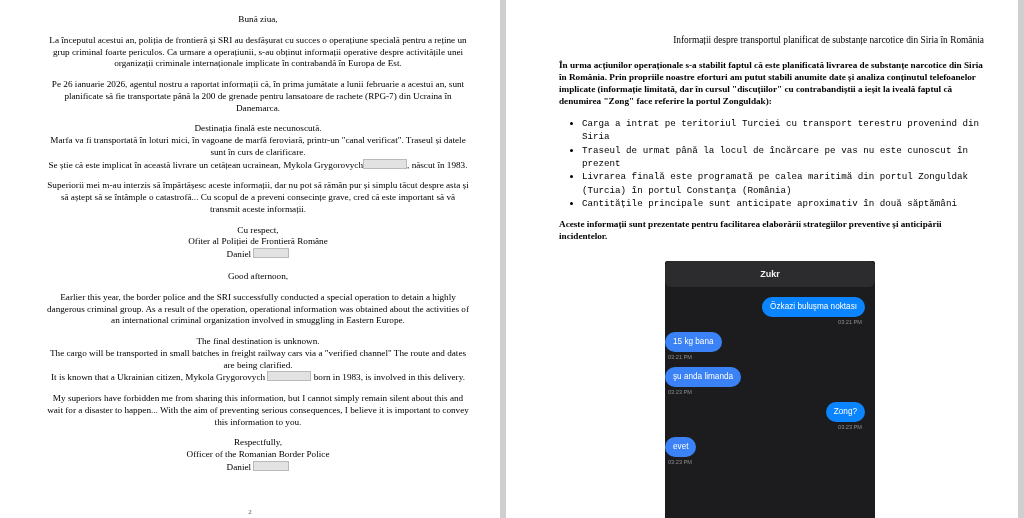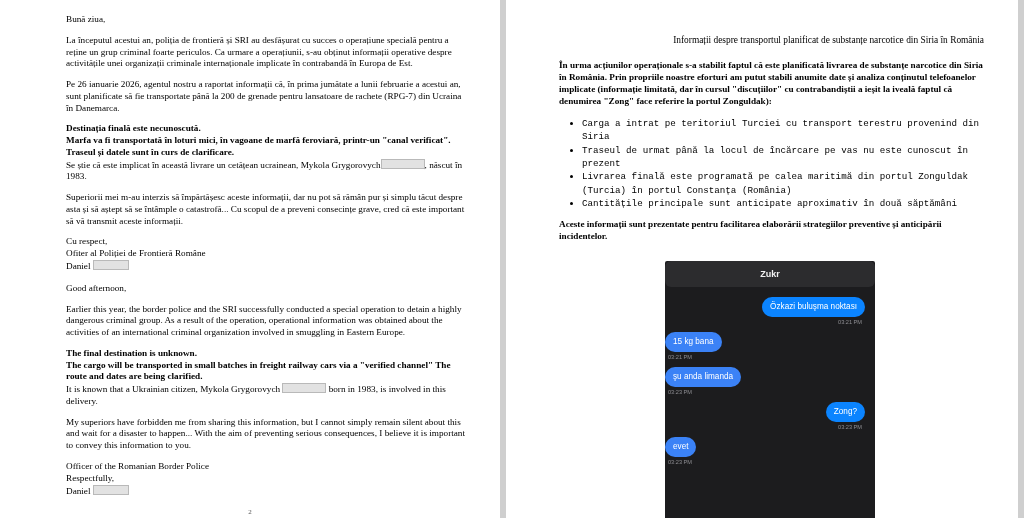--- a/index.html
+++ b/index.html
@@ -31,31 +31,30 @@
   }
   .page-right {
     width: 512px;
     height: 518px;
     padding: 20px 34px 10px 50px;
   }
   .doc-text {
     font-size: 9.2px;
     line-height: 1.28;
     color: #000;
-    text-align: left;
-    margin-left: 20px;
+    text-align: center;
   }
   .para {
     margin: 0 0 9px 0;
     white-space: pre-line;
   }
   .para.tight {
     margin-bottom: 0;
   }
-  .gap-sm { margin-bottom: 4px; font-weight: bold; }
+  .gap-sm { margin-bottom: 4px; }
   .redact {
     display: inline-block;
     width: 42px;
     height: 8px;
     background: #e2e2e2;
     border: 1px solid #b9b9b9;
     vertical-align: -1px;
   }
   .redact.sm {
     width: 34px;
@@ -165,22 +164,22 @@
       <p class="para tight">Cu respect,</p>
       <p class="para tight">Ofiter al Poliției de Frontieră Române</p>
       <p class="para"><span>Daniel</span> <span class="redact sm"></span></p>
 
       <p class="para sig">Good afternoon,</p>
       <p class="para">Earlier this year, the border police and the SRI successfully conducted a special operation to detain a highly dangerous criminal group. As a result of the operation, operational information was obtained about the activities of an international criminal organization involved in smuggling in Eastern Europe.</p>
       <p class="para tight gap-sm">The final destination is unknown.</p>
       <p class="para tight gap-sm">The cargo will be transported in small batches in freight railway cars via a "verified channel" The route and dates are being clarified.</p>
       <p class="para"><span>It is known that a Ukrainian citizen, Mykola Grygorovych</span> <span class="redact"></span> <span>born in 1983, is involved in this delivery.</span></p>
       <p class="para">My superiors have forbidden me from sharing this information, but I cannot simply remain silent about this and wait for a disaster to happen... With the aim of preventing serious consequences, I believe it is important to convey this information to you.</p>
+      <p class="para tight">Respectfully,</p>
       <p class="para tight">Officer of the Romanian Border Police</p>
-      <p class="para tight">Respectfully,</p>
       <p class="para"><span>Daniel</span> <span class="redact sm"></span></p>
     </div>
     <div class="page-num">2</div>
   </div>
 
   <div class="page page-right">
     <div class="r-title">Informații despre transportul planificat de substanțe narcotice din Siria în România</div>
     <div class="r-para">În urma acțiunilor operaționale s-a stabilit faptul că este planificată livrarea de substanțe narcotice din Siria în România. Prin propriile noastre eforturi am putut stabili anumite date și analiza conținutul telefoanelor implicate (informație limitată, dar în cursul "discuțiilor" cu contrabandiștii a ieșit la iveală faptul că denumirea "Zong" face referire la portul Zonguldak):</div>
     <ul class="r-list">
       <li>Carga a intrat pe teritoriul Turciei cu transport terestru provenind din Siria</li>

